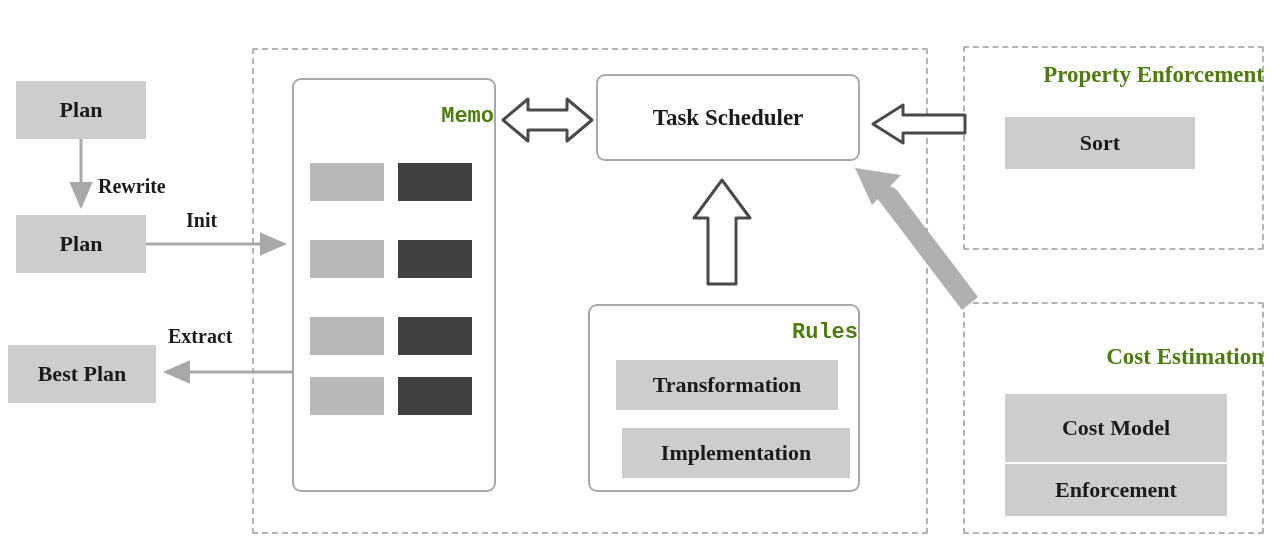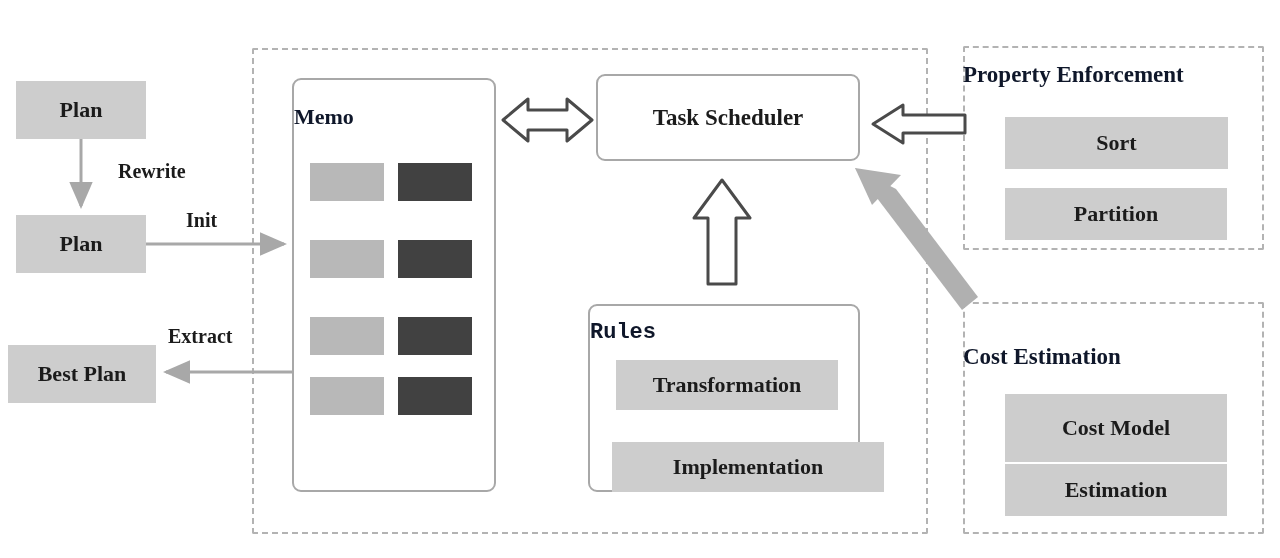--- a/index.html
+++ b/index.html
@@ -56,24 +56,24 @@
   .panel {
     position: absolute;
     border: 2px solid #a8a8a8;
     border-radius: 9px;
     background: #ffffff;
     box-sizing: border-box;
   }
   .panel-title {
     position: absolute;
     left: 0; right: 0;
-    text-align: left;
+    text-align: right;
     font-size: 22px;
     font-weight: bold;
-    color: #0f172a;
+    color: #4d7c0f;
   }
 
   
   .dashed-frame {
     position: absolute;
     border: 2px dashed #b3b3b3;
     border-radius: 2px;
     background: transparent;
     box-sizing: border-box;
   }
@@ -102,28 +102,28 @@
   <div class="dashed-frame" style="left:963px; top:46px; width:301px; height:204px;"></div>
 
   <div class="dashed-frame" style="left:963px; top:302px; width:301px; height:232px;"></div>
 
   <div class="gray-box" style="left:16px; top:81px; width:130px; height:58px;">Plan</div>
 
   <div class="gray-box" style="left:16px; top:215px; width:130px; height:58px;">Plan</div>
 
   <div class="gray-box" style="left:8px; top:345px; width:148px; height:58px;">Best Plan</div>
 
-  <div class="edge-label" style="left:98px; top:160px;margin-left:20px;">Rewrite</div>
+  <div class="edge-label" style="left:98px; top:175px;">Rewrite</div>
 
   <div class="edge-label" style="left:186px; top:209px;">Init</div>
 
   <div class="edge-label" style="left:168px; top:325px;">Extract</div>
 
   <div class="panel" style="left:292px; top:78px; width:204px; height:414px;">
-    <div class="panel-title" style="top:24px;">Memo</div>
+    <div class="panel-title" style="top:24px;font-family:Liberation Mono, monospace;">Memo</div>
 
     <div class="memo-bar light" style="left:16px; top:83px;  width:74px; height:38px;"></div>
     <div class="memo-bar dark" style="left:104px; top:83px; width:74px; height:38px;"></div>
 
     <div class="memo-bar light" style="left:16px; top:160px;  width:74px; height:38px;"></div>
     <div class="memo-bar dark" style="left:104px; top:160px; width:74px; height:38px;"></div>
 
     <div class="memo-bar light" style="left:16px; top:237px;  width:74px; height:38px;"></div>
     <div class="memo-bar dark" style="left:104px; top:237px; width:74px; height:38px;"></div>
 
@@ -133,34 +133,33 @@
 
   <div class="panel" style="left:596px; top:74px; width:264px; height:87px; display:flex; align-items:center; justify-content:center;">
     <span style="font-size:23px; font-weight:bold; color:#1b1b1b;">Task Scheduler</span>
   </div>
 
   <div class="panel" style="left:588px; top:304px; width:272px; height:188px;">
     <div class="panel-title" style="top:14px;font-family:Liberation Mono, monospace;">Rules</div>
 
     <div class="gray-box" style="left:26px; top:54px; width:222px; height:50px;text-align:right;">Transformation</div>
 
-    <div class="gray-box" style="left:22px; top:122px; width:272px; height:50px;margin-top:14px;">Implementation</div>
+    <div class="gray-box" style="left:32px; top:122px; width:228px; height:50px;">Implementation</div>
   </div>
 
   <div class="panel-title" style="left:963px; top:62px; width:301px; font-size:23px;">Property Enforcement</div>
 
-  <div class="gray-box" style="left:1005px; top:117px; width:223px; height:52px;">Sort</div>
+  <div class="gray-box" style="left:1005px; top:117px; width:190px; height:52px;">Sort</div>
 
-  <div class="gray-box" style="left:1005px; top:188px; width:222px; height:52px;">Partition</div>
 
   <div class="panel-title" style="left:963px; top:344px; width:301px; font-size:23px;">Cost Estimation</div>
 
   <div class="gray-box" style="left:1005px; top:394px; width:222px; height:68px;">Cost Model</div>
 
-  <div class="gray-box" style="left:1005px; top:464px; width:222px; height:52px;">Estimation</div>
+  <div class="gray-box" style="left:1005px; top:464px; width:222px; height:52px;">Enforcement</div>
 
   <svg id="arrows" viewBox="0 0 1280 558">
     <defs>
       <marker id="thinhead" markerWidth="9" markerHeight="9" refX="8" refY="4.5" orient="auto" markerUnits="strokeWidth">
         <path d="M0,0.6 L9,4.5 L0,8.4 z" fill="#a8a8a8"></path>
       </marker>
     </defs>
 
     <g>
       <line x1="81" y1="139" x2="81" y2="206" stroke="#a8a8a8" stroke-width="3" marker-end="url(#thinhead)"></line>

